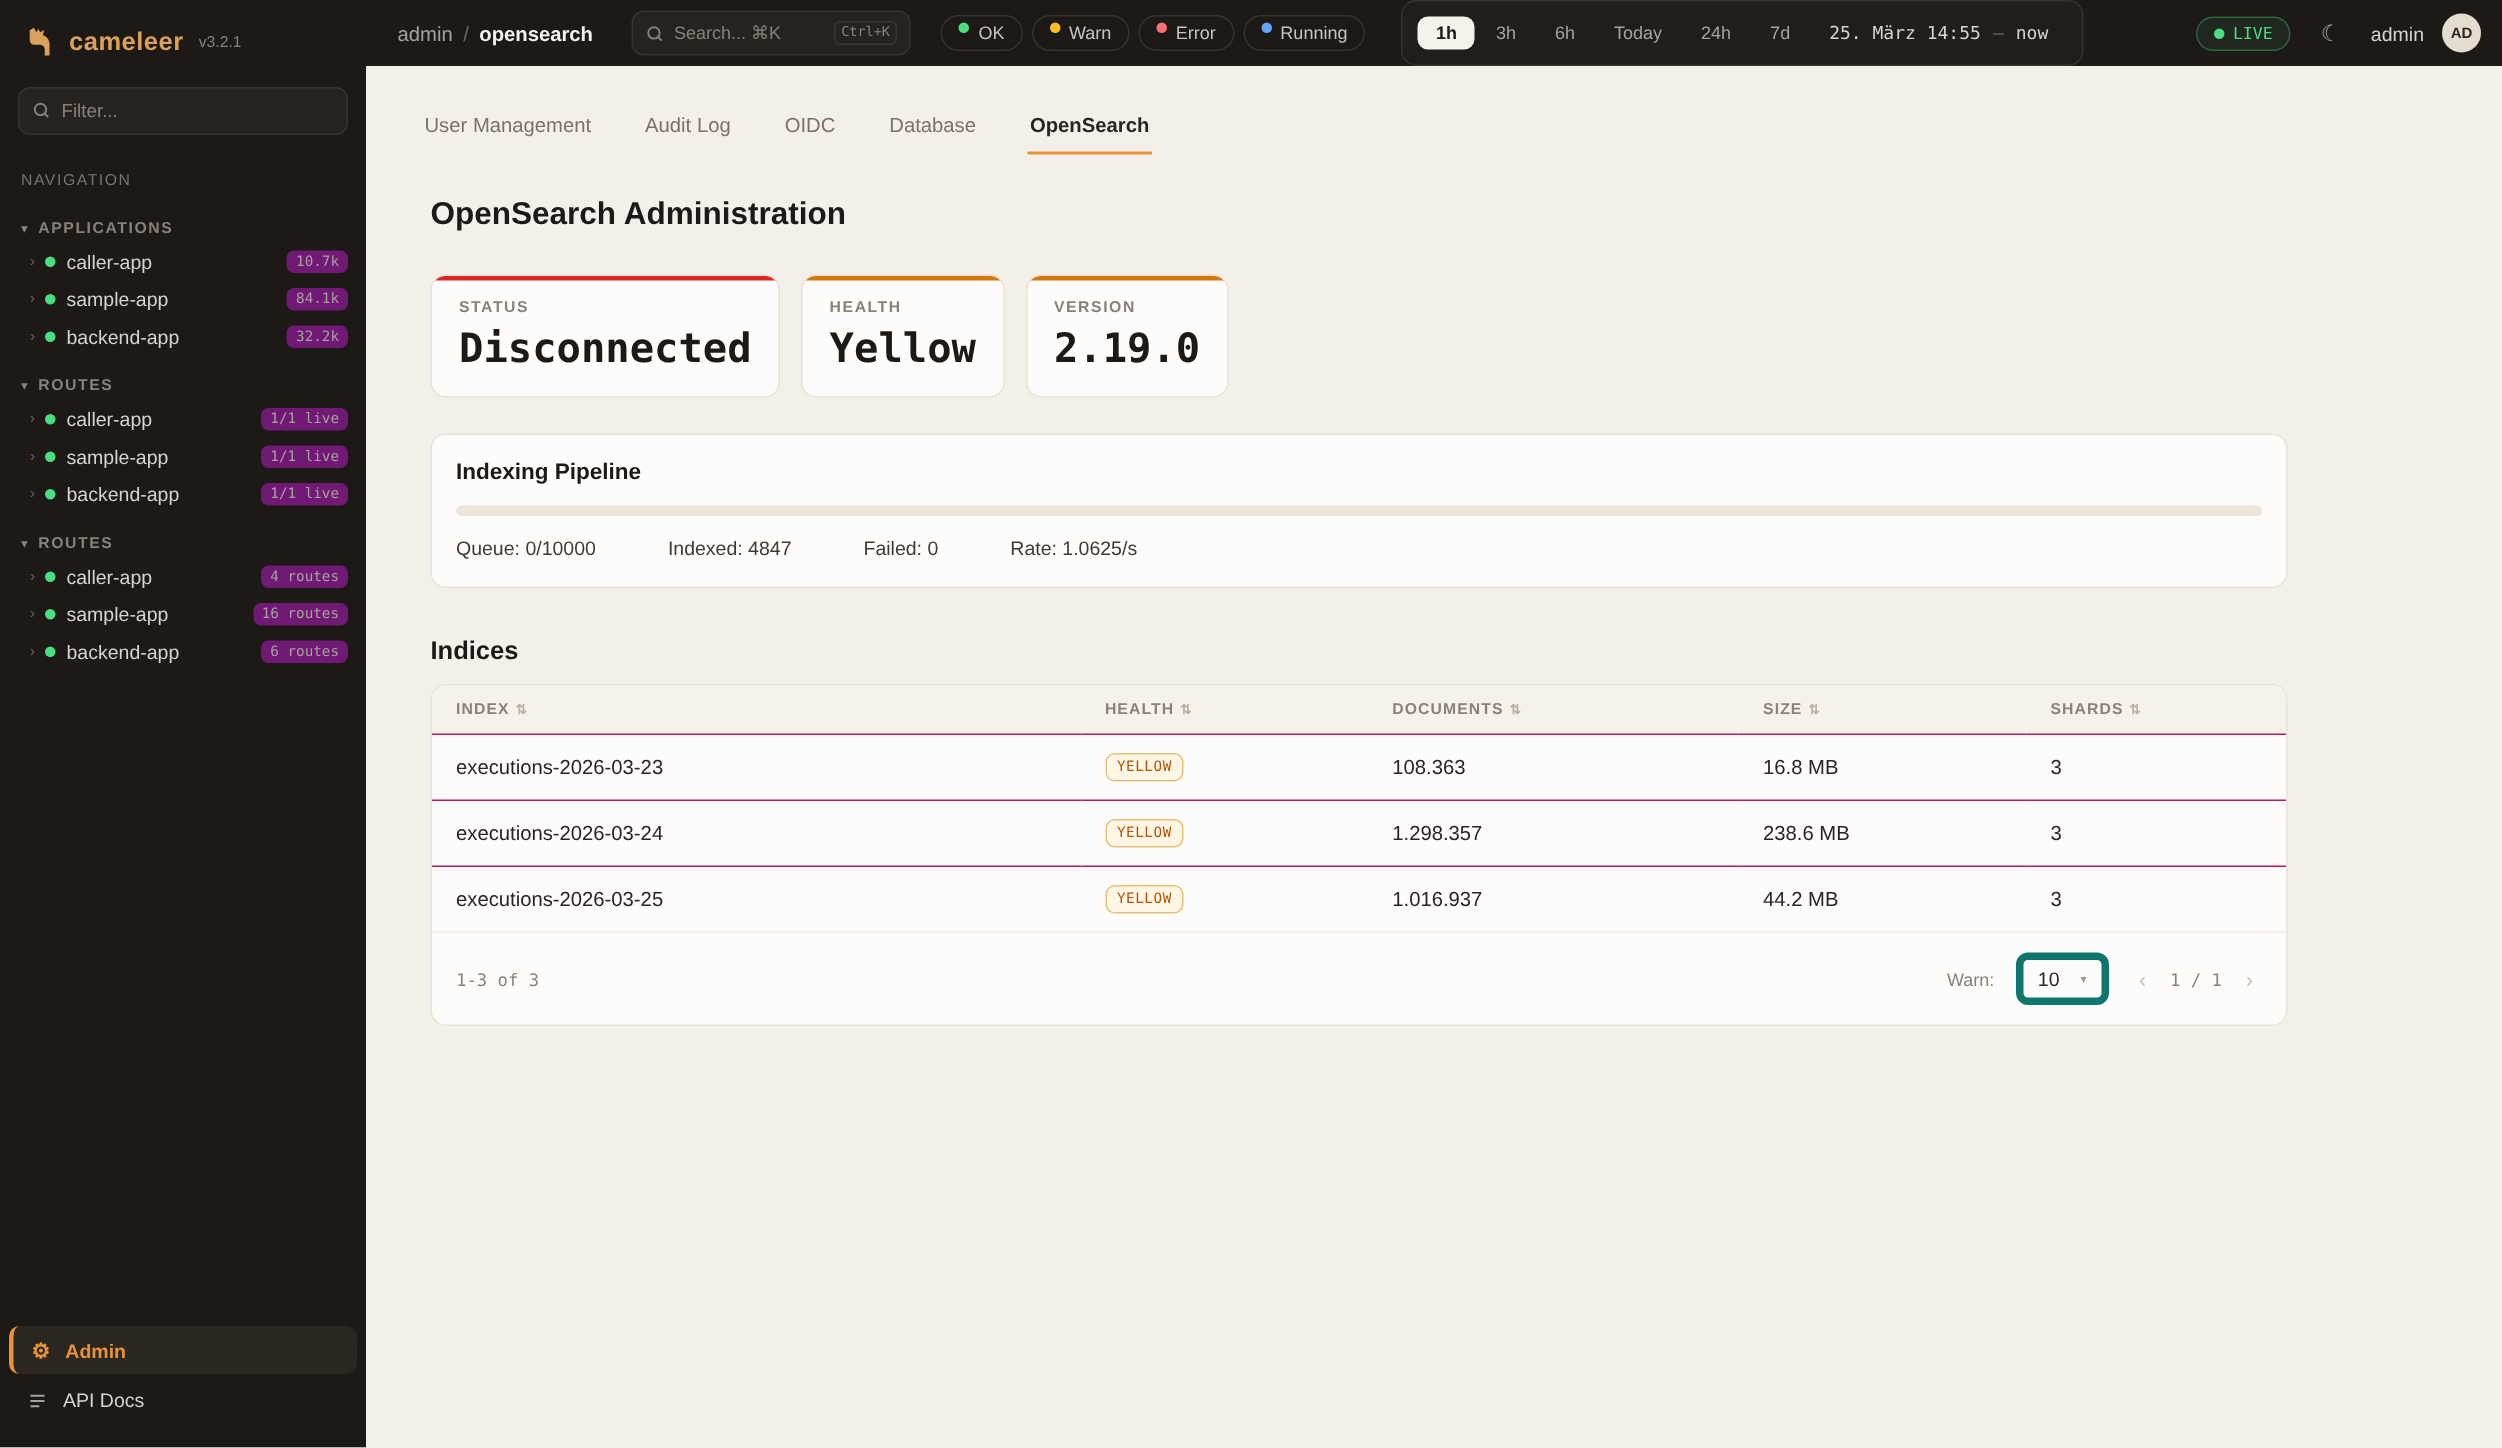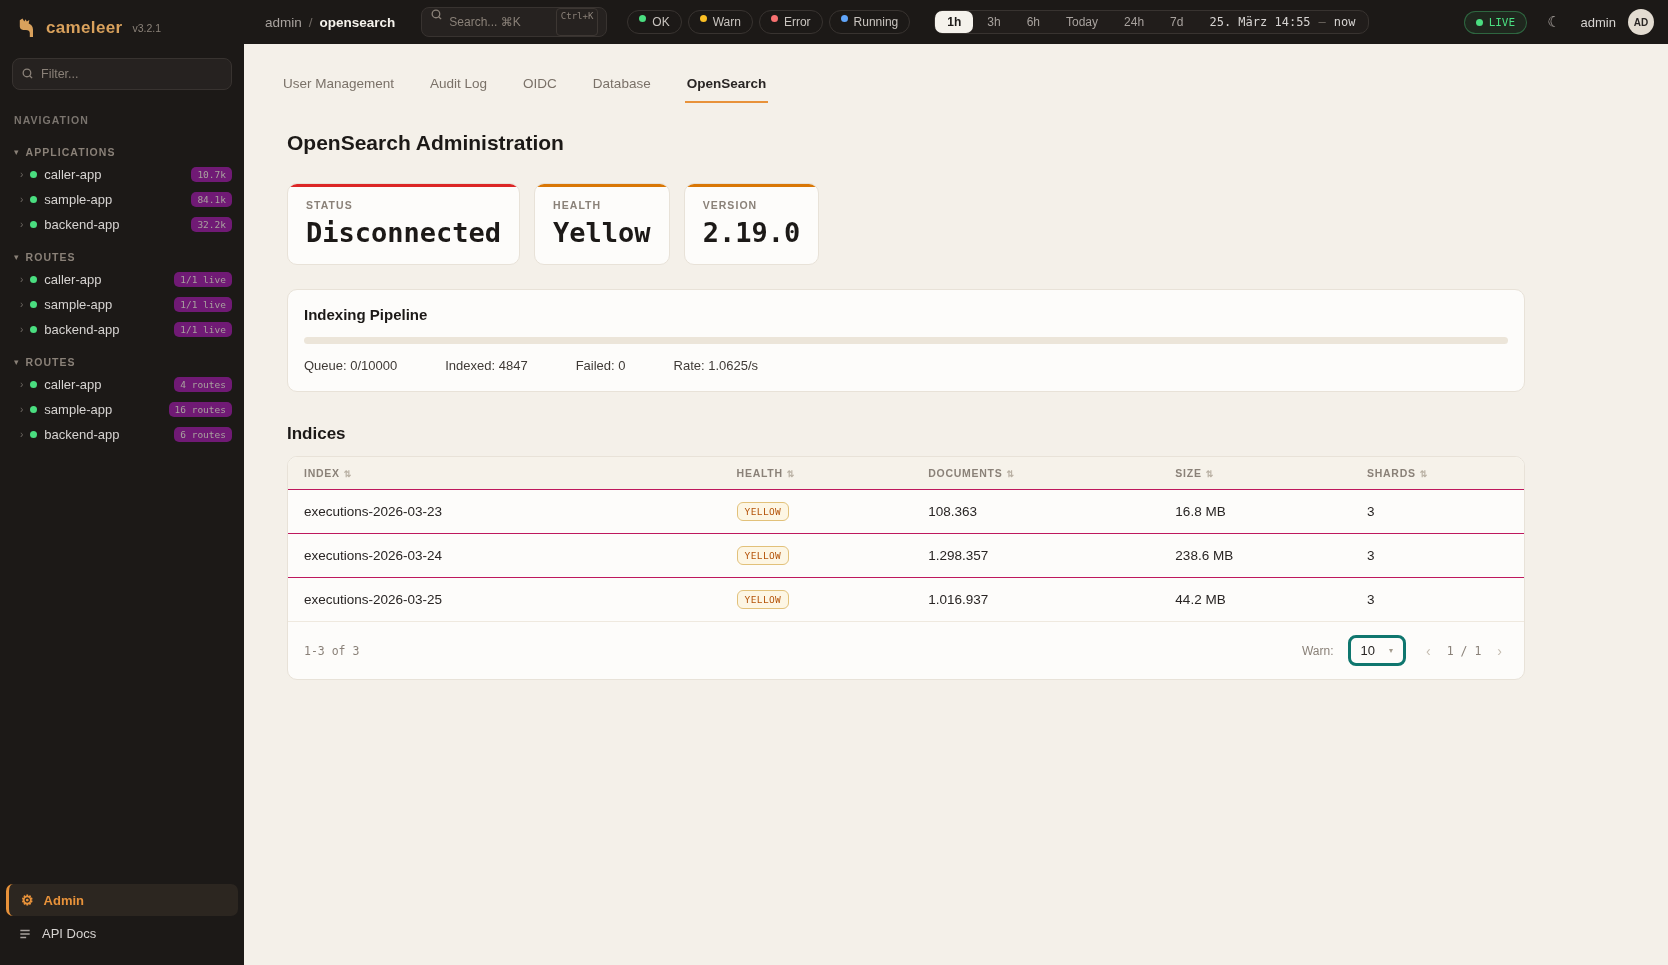--- a/index.html
+++ b/index.html
@@ -22,21 +22,21 @@
   .logo-word { font-size: 17px; font-weight: 700; color: #d9a15c; letter-spacing: 0.02em; }
   .logo-ver { font-size: 10.5px; color: #8a8178; margin-left: 2px; }
   .filter-wrap { margin: 8px 12px 4px 12px; position: relative; }
   .filter-wrap svg { position: absolute; left: 9px; top: 9px; color: #8a8178; }
   .filter-input {
     width: 100%; height: 32px; background: #262220; border: 1px solid #383330;
     border-radius: 8px; color: #d6d3d1; font-size: 12.5px; padding: 0 10px 0 28px;
     font-family: "Liberation Sans", sans-serif; outline: none;
   }
   .filter-input::placeholder { color: #8a8178; }
-  .nav-label { font-size: 10.5px; letter-spacing: 0.1em; color: #7a746e; padding: 20px 14px 6px 14px; font-weight: 700; }
+  .nav-label { font-size: 10.5px; letter-spacing: 0.1em; color: #7a746e; padding: 20px 14px 6px 14px; font-weight: 400; }
   .group { margin-top: 10px; }
   .group-header { display: flex; align-items: center; gap: 7px; padding: 4px 14px; cursor: pointer; }
   .group-caret { font-size: 9px; color: #8a8178; }
   .group-title { font-size: 10.5px; letter-spacing: 0.1em; color: #8a8178; font-weight: 700; }
   .nav-item { display: flex; align-items: center; gap: 7px; padding: 5px 12px 5px 20px; cursor: pointer; border-radius: 6px; }
   .item-caret { font-size: 10px; color: #6f6963; }
   .dot { width: 7px; height: 7px; border-radius: 50%; flex-shrink: 0; }
   .item-label { font-size: 13px; color: #d6d3d1; flex: 1; }
   .item-badge {
     font-family: "DejaVu Sans Mono", monospace; font-size: 9.5px; color: #a8a29e;
@@ -62,40 +62,40 @@
     height: 44px; background: #1c1917; display: flex; align-items: center;
     padding: 0 14px 0 21px; gap: 12px; flex-shrink: 0; color: #d6d3d1;
   }
   .breadcrumb { display: flex; align-items: center; gap: 7px; font-size: 13.5px; }
   .crumb { color: #a8a29e; cursor: pointer; }
   .crumb-sep { color: #6f6963; }
   .crumb.current { color: #f5f2ec; font-weight: 700; }
   .search-wrap {
     position: relative; width: 186px; height: 30px; margin-left: 14px;
     background: #262220; border: 1px solid #383330; border-radius: 8px;
-    display: flex; padding: 0 8px; gap: 6px;
+    display: flex; align-items: center; padding: 0 8px; gap: 6px;
   }
   .search-wrap svg { color: #8a8178; flex-shrink: 0; }
   .search-input {
     background: transparent; border: none; outline: none; color: #d6d3d1;
     font-size: 12px; width: 100%; font-family: "Liberation Sans", sans-serif;
   }
   .search-input::placeholder { color: #8a8178; }
   .kbd {
     font-family: "DejaVu Sans Mono", monospace; font-size: 9px; color: #8a8178;
     border: 1px solid #3d3733; border-radius: 4px; padding: 2px 4px; white-space: nowrap;
   }
   .pills { display: flex; gap: 6px; margin-left: 8px; }
   .pill {
     display: flex; align-items: flex-start; gap: 6px; border: 1px solid #383330;
     border-radius: 999px; padding: 4px 11px; font-size: 12px; color: #c9c4bf; cursor: pointer;
   }
   .seg {
     display: flex; align-items: center; margin-left: 12px; border: 1px solid #383330;
-    background: #211d1b; border-radius: 10px; padding: 0; gap: 2px;
+    background: #211d1b; border-radius: 10px; padding: 10px; gap: 2px;
   }
   .seg-btn {
     border: none; background: transparent; color: #a8a29e; font-size: 12px; padding: 4px 12px;
     border-radius: 7px; cursor: pointer; font-family: "Liberation Sans", sans-serif;
   }
   .seg-btn.active { background: #f5f2ec; color: #1c1917; font-weight: 700; }
   .date-range { display: flex; align-items: center; gap: 8px; padding: 0 12px; font-size: 12px; color: #d6d3d1; }
   .date-sep { color: #6f6963; }
   .topbar-spacer { flex: 1; }
   .live-pill {
@@ -150,21 +150,21 @@
   .health-badge {
     display: inline-block; font-family: "DejaVu Sans Mono", monospace; font-size: 9.5px;
     color: #b45309; border: 1px solid #e2c17a; background: #fdf6e4; border-radius: 6px;
     padding: 3px 7px; letter-spacing: 0.04em;
   }
   .table-footer { display: flex; align-items: center; padding: 13px 16px; border-top: 1px solid #efe9df; }
   .range-text { font-family: "DejaVu Sans Mono", monospace; font-size: 11.5px; color: #8a8178; }
   .footer-right { margin-left: auto; display: flex; align-items: center; gap: 14px; }
   .rows-label { font-size: 12px; color: #8a8178; }
   .rows-select {
-    display: flex; align-items: center; gap: 14px; border: 3px solid #0f766e; border-radius: 8px;
+    display: flex; align-items: center; gap: 14px; border: 5px solid #0f766e; border-radius: 8px;
     padding: 5px 10px; font-size: 13px; color: #292524; background: #fdfcfa; cursor: pointer; justify-content: center;
   }
   .rows-select .caret { font-size: 8px; color: #a39a8d; }
   .pager { display: flex; align-items: center; gap: 10px; }
   .pager-btn { background: none; border: none; font-size: 14px; color: #c5bcb0; cursor: pointer; padding: 2px 6px; }
   .pager-pos { font-family: "DejaVu Sans Mono", monospace; font-size: 11.5px; color: #8a8178; }
 </style>
 </head>
 <body>
 

